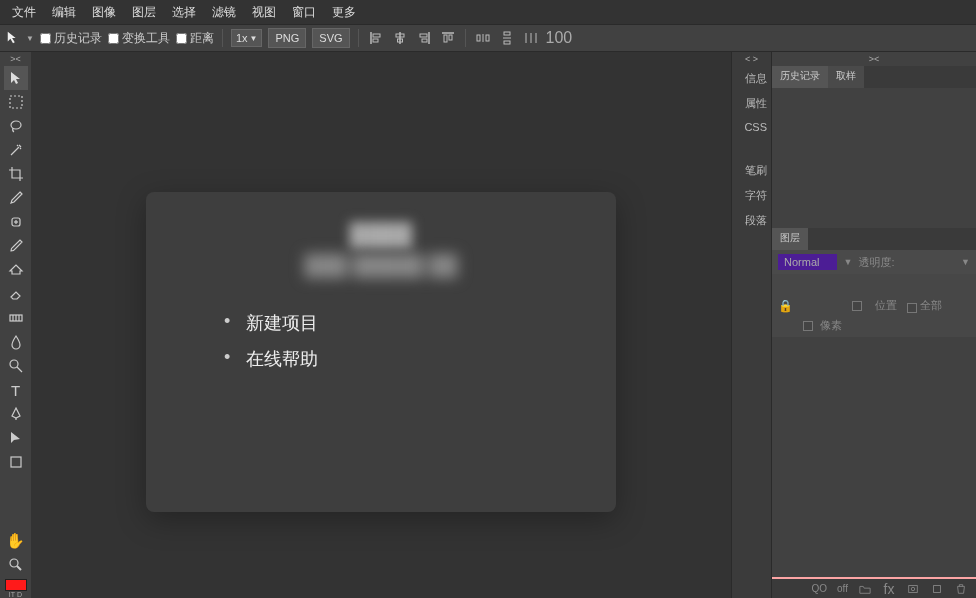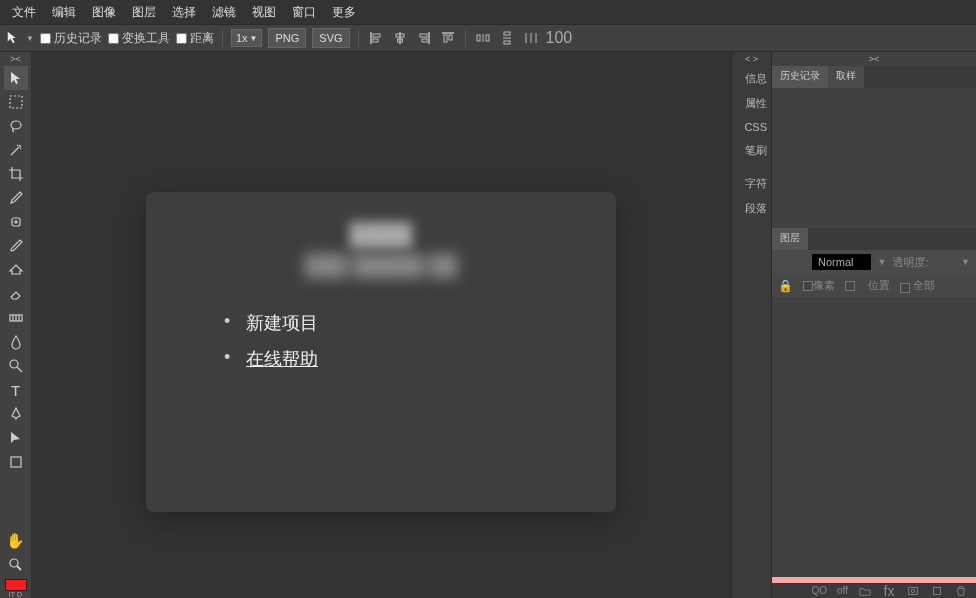--- a/index.html
+++ b/index.html
@@ -109,21 +109,21 @@
   margin-bottom: 28px;
 }
 .welcome ul { list-style: none; padding-left: 60px; }
 .welcome li {
   color: #eee; font-size: 18px; padding: 6px 0;
   position: relative; cursor: pointer;
 }
 .welcome li::before {
   content: "•"; position: absolute; left: -22px; color: #ccc;
 }
-.welcome li.underline { text-decoration: underline; }
+.welcome li.underline { }
 .rightcol {
   width: 40px;
   background: #3b3b3b;
   display: flex;
   flex-direction: column;
   border-left: 1px solid #2a2a2a;
 }
 .rightcol .chev { color: #aaa; font-size: 9px; text-align: center; height: 14px; line-height: 14px; }
 .rightcol .lab {
   color: #bbb; font-size: 11px; padding: 5px 4px; text-align: right;
@@ -147,33 +147,33 @@
 }
 .panel-tab.active { background: #555; }
 .layers-head {
   display: flex; background: #3a3a3a; height: 22px; margin-top: 140px;
 }
 .layers-ctrl {
   display: flex; align-items: center; gap: 6px;
   padding: 4px 6px; background: #4a4a4a; font-size: 11px; color: #888;
 }
 .layers-ctrl .sel {
-  background: #000000; color: #aaa; padding: 2px 18px 2px 6px;
-  border: none; font-size: 11px; position: relative; margin-left: 34px;
+  background: #4c1d95; color: #aaa; padding: 2px 18px 2px 6px;
+  border: none; font-size: 11px; position: relative;
 }
 .layers-ctrl .dd { color: #888; font-size: 9px; }
 .layers-locks {
   display: flex; align-items: center; gap: 10px;
   padding: 4px 6px; background: #474747; font-size: 11px; color: #888;
 }
 .layers-locks .cb { width: 10px; height: 10px; border: 1px solid #777; background: #444; }
 .lock-icon { font-size: 12px; }
 .layers-area { flex: 1; background: #414141; }
 .statusbar {
-  height: 21px; background: #3a3a3a; border-top: 6px solid #fca5a5;
+  height: 21px; background: #3a3a3a; border-top: 2px solid #fca5a5;
   display: flex; align-items: center; justify-content: flex-end;
   padding: 0 8px; gap: 10px; font-size: 10px; color: #888;
 }
 .statusbar .icon { width: 14px; height: 14px; display: flex; align-items: center; justify-content: center; }
 </style>
 </head>
 <body>
 
 <div class="menubar">
   <div class="item">文件</div>
@@ -388,22 +388,22 @@
         <li class="underline">在线帮助</li>
       </ul>
     </div>
   </div>
 
   <div class="rightcol">
     <div class="chev">&lt; &gt;</div>
     <div class="lab">信息</div>
     <div class="lab">属性</div>
     <div class="lab">CSS</div>
-    <div class="lab" style="margin-top:0;">笔刷</div>
-    <div class="lab" style="margin-top:8px;">字符</div>
+    <div class="lab" style="margin-top:20px;">笔刷</div>
+    <div class="lab" style="">字符</div>
     <div class="lab">段落</div>
   </div>
 
   <div class="panels">
     <div class="chev">&gt;&lt;</div>
     <div class="panel-tabs">
       <div class="panel-tab active">历史记录</div>
       <div class="panel-tab">取样</div>
     </div>
 
@@ -414,21 +414,21 @@
       <span class="sel">
         <span>Normal</span>
       </span>
       <span class="dd">▼</span>
       <span>透明度:</span>
       <span style="flex:1"></span>
       <span class="dd">▼</span>
     </div>
     <div class="layers-locks">
       <span class="lock-icon">🔒</span>
-      <span style="display:flex;align-items:center;gap:0;">
+      <span style="display:flex;align-items:center;gap:7px;margin-top:40px;">
           <span class="cb"></span>
           <span>像素</span>
         </span>
       <span style="display:flex;align-items:center;gap:13px;">
           <span class="cb"></span>
           <span>位置</span>
         </span>
       <span style="display:flex;align-items:flex-end;gap:3px;">
           <span class="cb"></span>
           <span>全部</span>

